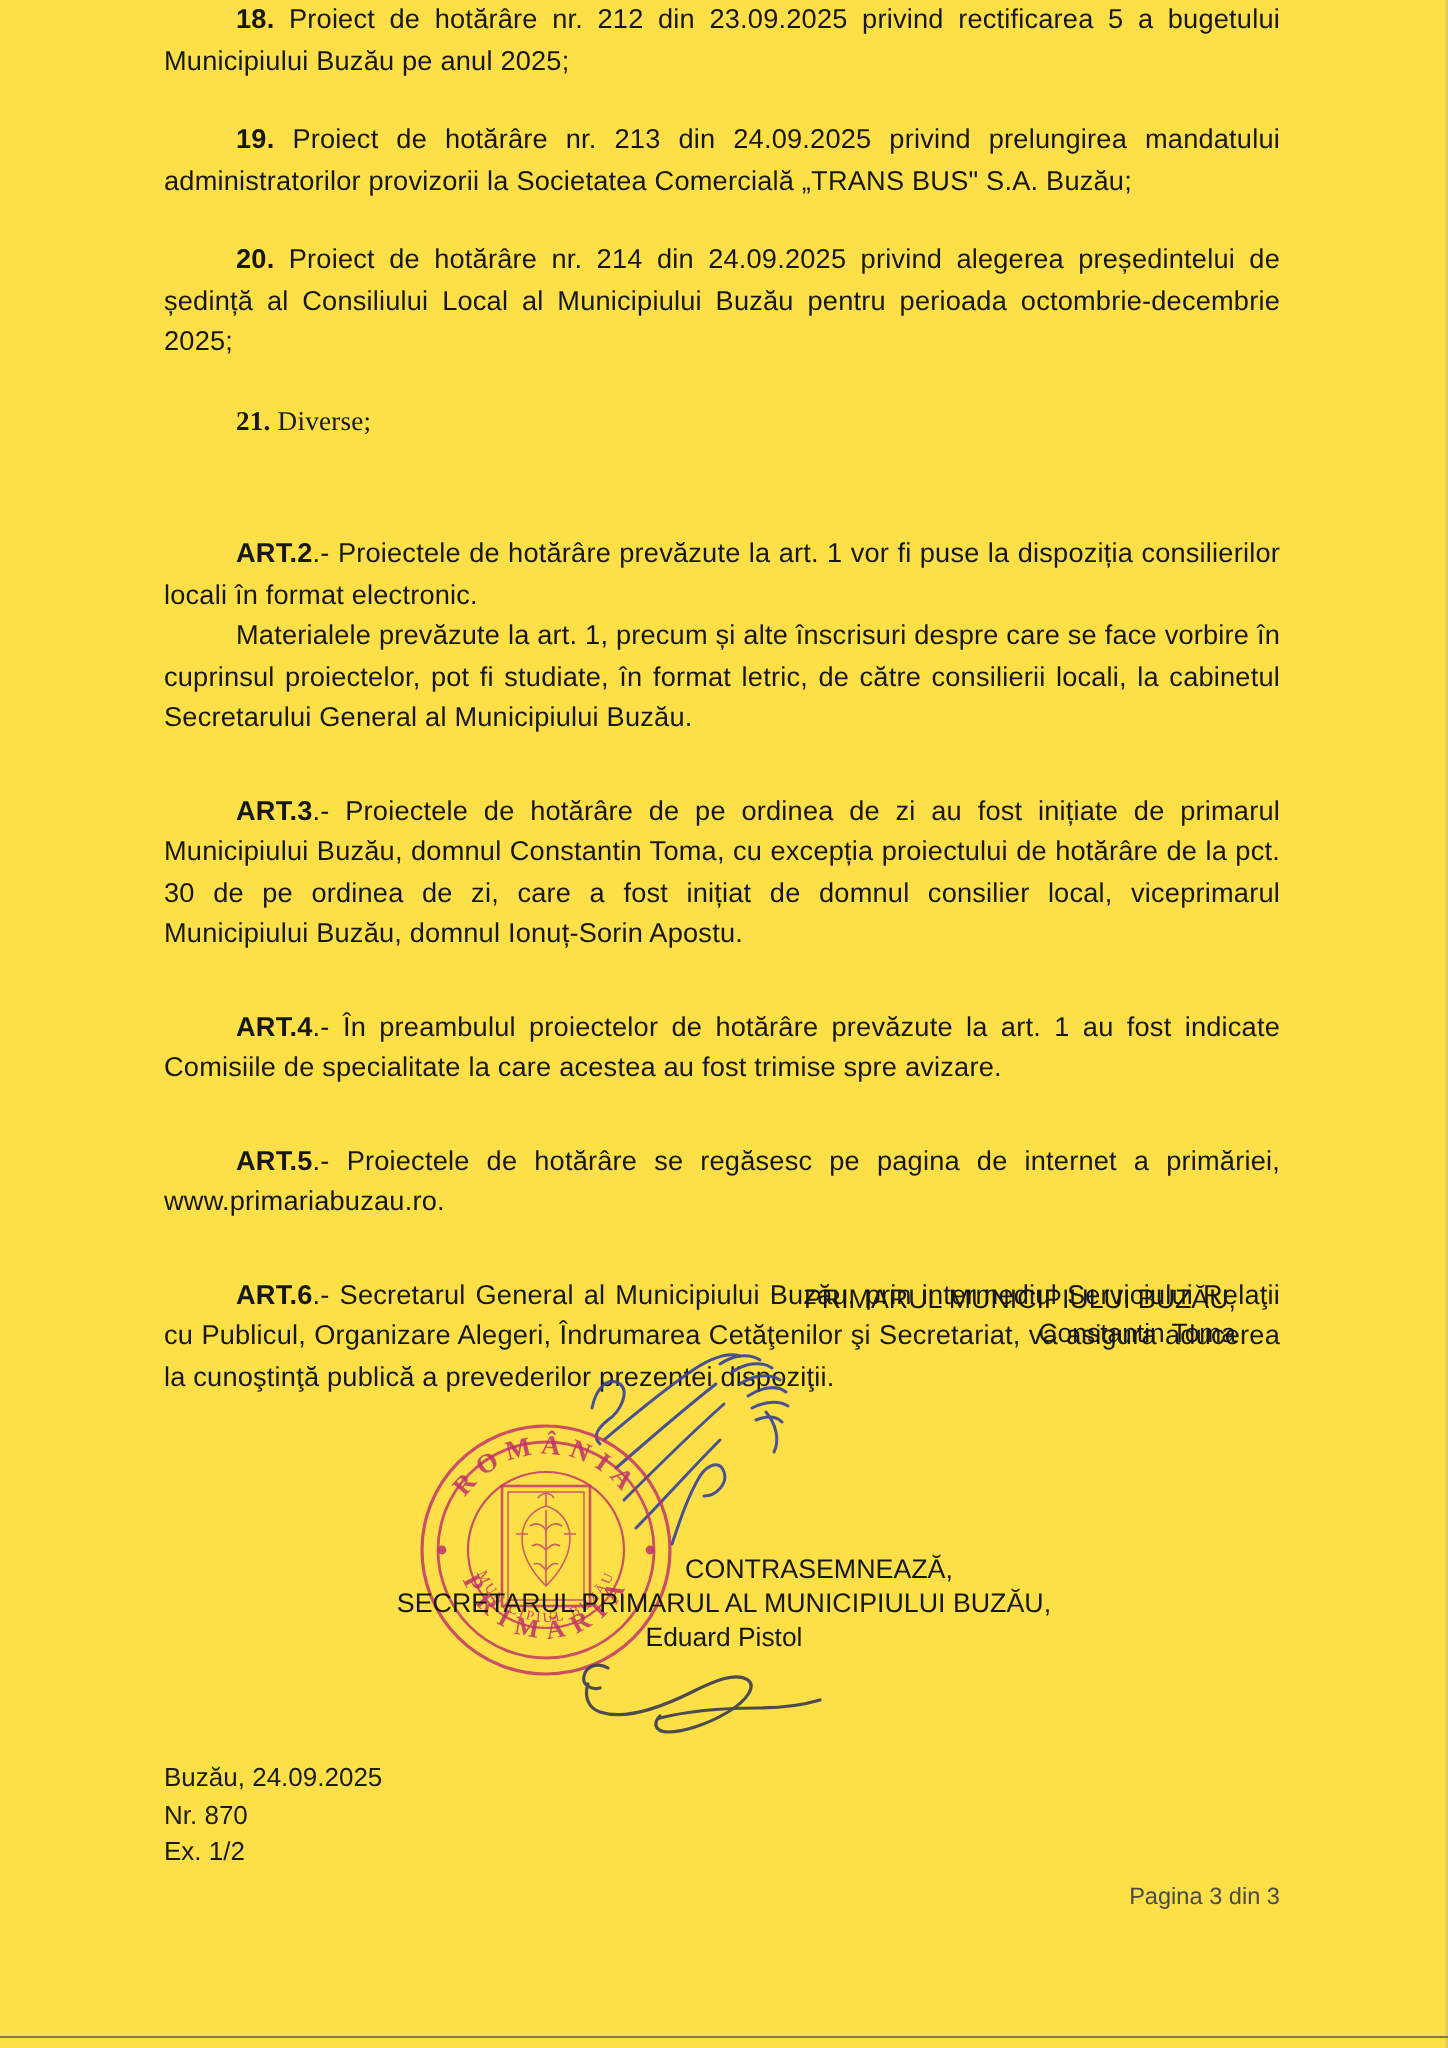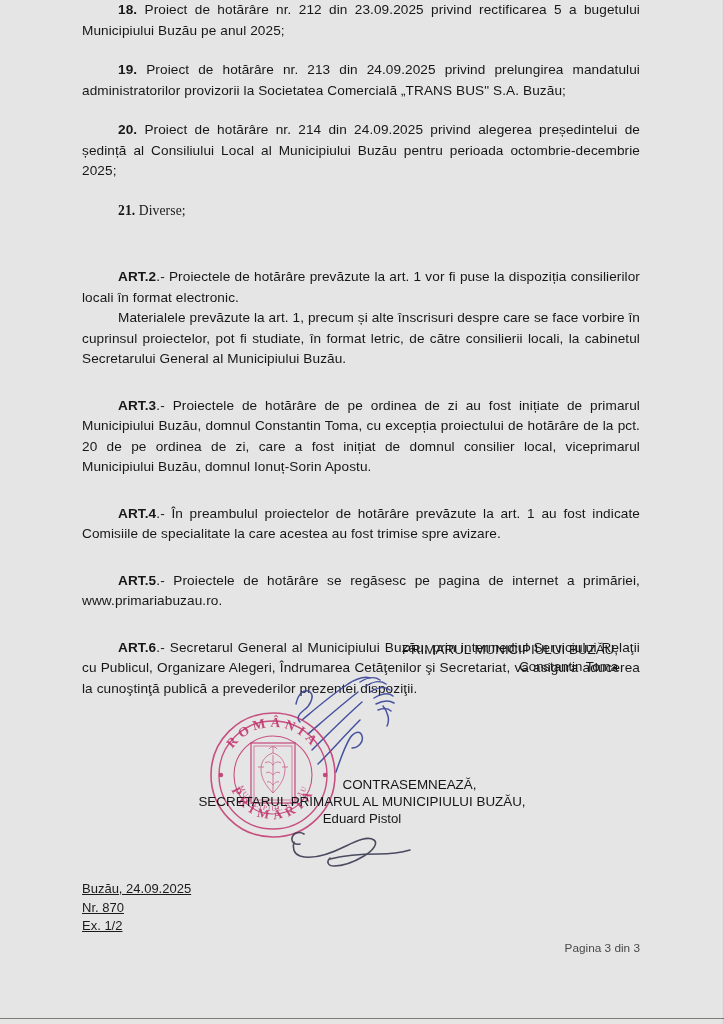--- a/index.html
+++ b/index.html
@@ -4,21 +4,21 @@
 <style>
   html, body {
     margin: 0;
     padding: 0;
     background: #ffffff;
   }
   .page {
     position: relative;
     width: 724px;
     height: 1024px;
-    background: #e5e5e5;
+    background: #fde047;
     overflow: hidden;
     font-family: "Liberation Sans", sans-serif;
     color: #1b1b1b;
     box-sizing: border-box;
   }
   
   .page::after {
     content: "";
     position: absolute;
     left: 0; right: 0; bottom: 5px;
@@ -98,21 +98,20 @@
   }
 
   
   .footer-left {
     position: absolute;
     left: 82px;
     top: 880px;
     font-size: 13px;
     line-height: 18.5px;
     color: #1b1b1b;
-    text-decoration: underline;
   }
   .page-number {
     position: absolute;
     right: 84px;
     top: 941px;
     font-size: 11.8px;
     color: #4a4a4a;
     padding-left: 28px;
   }
 </style>
@@ -140,21 +139,21 @@
     <p class="para nj"><span class="ind"></span><b class="lbl">21.</b> <span>Diverse;</span></p>
 
     <div class="gap-lg"></div>
     <div style="height:12px"></div>
 
     <p class="para"><span class="ind"></span><b class="lbl">ART.2</b><span>.- </span><span>Proiectele de hotărâre prevăzute la art. 1 vor fi puse la dispoziția consilierilor locali în format electronic.</span></p>
     <p class="para"><span class="ind"></span><span>Materialele prevăzute la art. 1, precum și alte înscrisuri despre care se face vorbire în cuprinsul proiectelor, pot fi studiate, în format letric, de către consilierii locali, la cabinetul Secretarului General al Municipiului Buzău.</span></p>
 
     <div class="gap-md"></div>
 
-    <p class="para"><span class="ind"></span><b class="lbl">ART.3</b><span>.- </span><span>Proiectele de hotărâre de pe ordinea de zi au fost inițiate de primarul Municipiului Buzău, domnul Constantin Toma, cu excepția proiectului de hotărâre de la pct. 20 de pe ordinea de zi, care a fost inițiat de domnul consilier local, viceprimarul Municipiului Buzău, domnul Ionuț-Sorin Apostu.</span></p>
+    <p class="para"><span class="ind"></span><b class="lbl">ART.3</b><span>.- </span><span>Proiectele de hotărâre de pe ordinea de zi au fost inițiate de primarul Municipiului Buzău, domnul Constantin Toma, cu excepția proiectului de hotărâre de la pct. 30 de pe ordinea de zi, care a fost inițiat de domnul consilier local, viceprimarul Municipiului Buzău, domnul Ionuț-Sorin Apostu.</span></p>
 
     <div class="gap-md"></div>
 
     <p class="para"><span class="ind"></span><b class="lbl">ART.4</b><span>.- </span><span>În preambulul proiectelor de hotărâre prevăzute la art. 1 au fost indicate Comisiile de specialitate la care acestea au fost trimise spre avizare.</span></p>
 
     <div class="gap-md"></div>
 
     <p class="para"><span class="ind"></span><b class="lbl">ART.5</b><span>.- </span><span>Proiectele de hotărâre se regăsesc pe pagina de internet a primăriei, www.primariabuzau.ro.</span></p>
 
     <div class="gap-md"></div>

